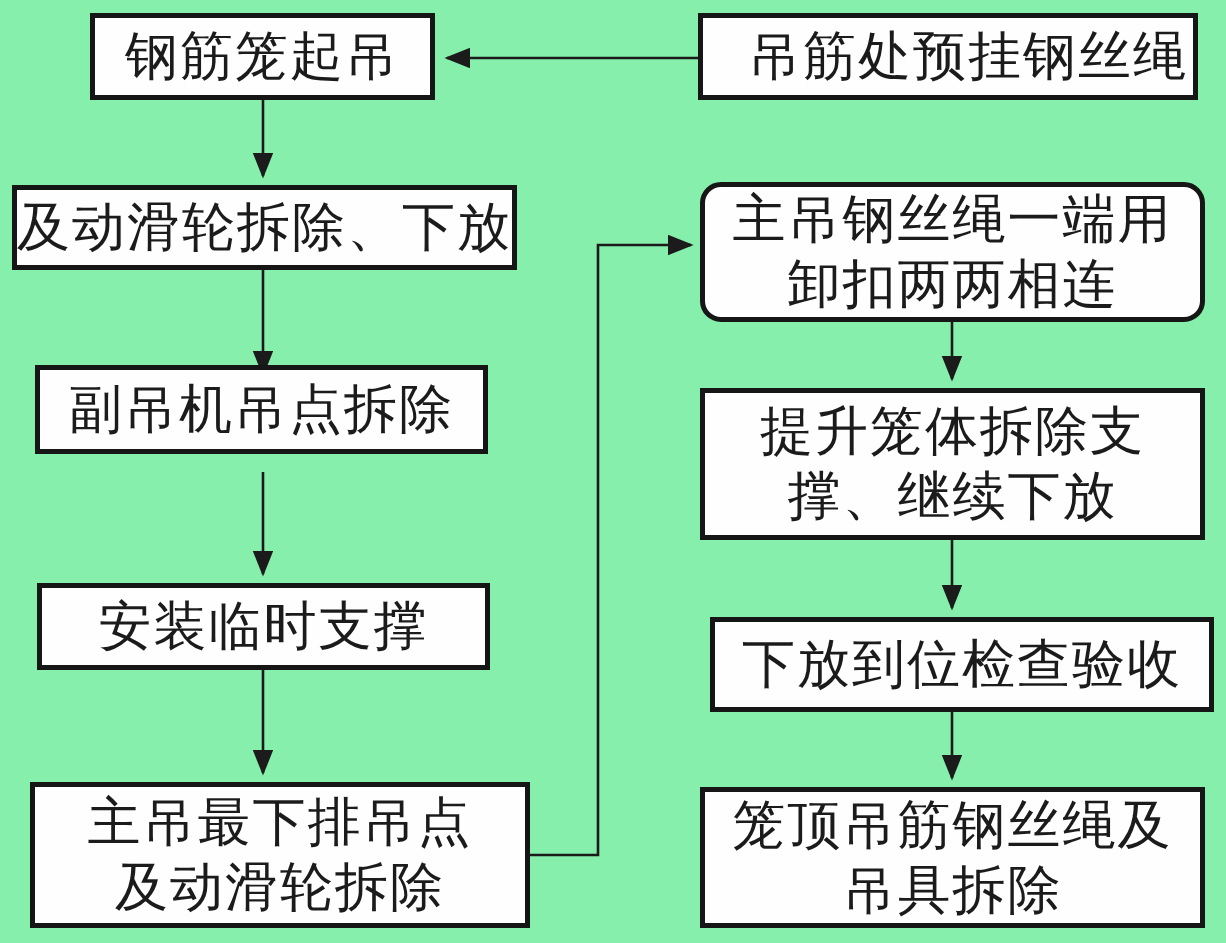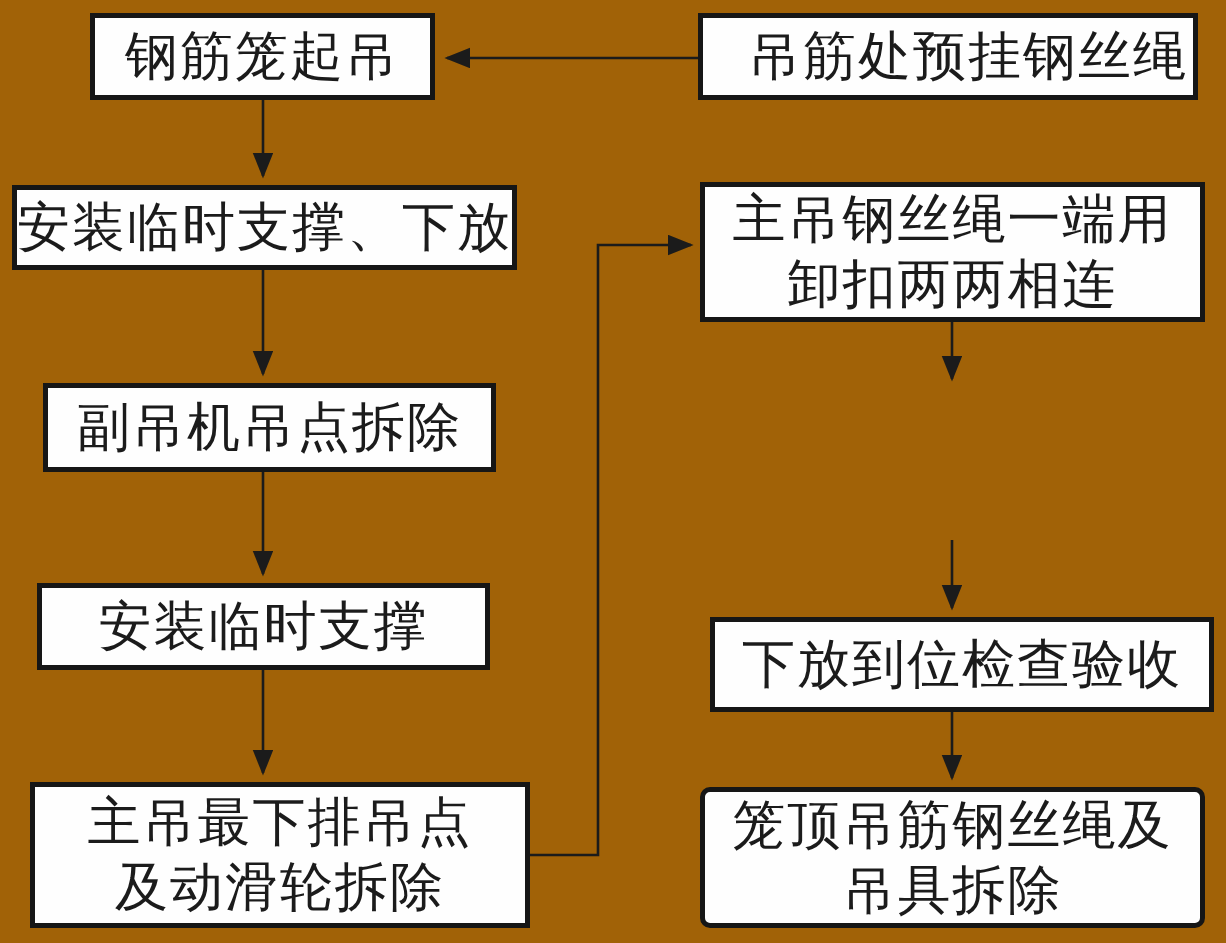--- a/index.html
+++ b/index.html
@@ -4,21 +4,21 @@
 <style>
   html, body {
     margin: 0;
     padding: 0;
     background: #ffffff;
   }
   .canvas {
     position: relative;
     width: 1226px;
     height: 943px;
-    background: #a16207;
+    background: #86efac;
     font-family: "Liberation Serif", "DejaVu Serif", serif;
     overflow: hidden;
   }
   .edges-layer {
     position: absolute;
     left: 0;
     top: 0;
     width: 1226px;
     height: 943px;
     pointer-events: none;
@@ -34,28 +34,28 @@
     justify-content: center;
     text-align: center;
     font-size: 53px;
     line-height: 1.22;
     white-space: pre-line;
     letter-spacing: 2px;
   }
   
   .n-l1 { left: 90px;  top: 13px;  width: 345px; height: 87px; }
   .n-l2 { left: 12px;  top: 185px; width: 505px; height: 85px; }
-  .n-l3 { left: 35px;  top: 383px; width: 453px; height: 89px; margin-left: 8px; }
+  .n-l3 { left: 35px;  top: 365px; width: 453px; height: 89px; }
   .n-l4 { left: 37px;  top: 583px; width: 453px; height: 87px; text-align: right; }
   .n-l5 { left: 30px;  top: 782px; width: 500px; height: 146px; }
   .n-r1 { left: 698px; top: 13px;  width: 500px; height: 87px; padding-left: 40px; }
-  .n-r2 { left: 700px; top: 182px; width: 505px; height: 140px; }
+  .n-r2 { left: 700px; top: 182px; width: 505px; height: 140px; border-radius: 21px; }
   .n-r3 { left: 700px; top: 388px; width: 505px; height: 152px; }
   .n-r4 { left: 701px; top: 617px; width: 504px; height: 95px; margin-left: 9px; }
-  .n-r5 { left: 700px; top: 787px; width: 505px; height: 141px; border-radius: 10px; }
+  .n-r5 { left: 700px; top: 787px; width: 505px; height: 141px; }
 </style>
 </head>
 <body>
 
 <div class="canvas">
 
   <svg class="edges-layer" viewBox="0 0 1226 943" xmlns="http://www.w3.org/2000/svg">
     <defs>
       <marker id="ah" markerWidth="11" markerHeight="9" refX="9" refY="4" orient="auto" markerUnits="strokeWidth">
         <path d="M0,0 L10,4 L0,8 Z" fill="#1b1b1b"></path>
@@ -67,33 +67,35 @@
     <path d="M263,472 L263,574" stroke="#1b1b1b" stroke-width="2.6" fill="none" marker-end="url(#ah)"></path>
     <path d="M263,670 L263,773" stroke="#1b1b1b" stroke-width="2.6" fill="none" marker-end="url(#ah)"></path>
     <path d="M493,855 L598,855 L598,245 L691,245" stroke="#1b1b1b" stroke-width="2.6" fill="none" marker-end="url(#ah)"></path>
     <path d="M952,322 L952,379" stroke="#1b1b1b" stroke-width="2.6" fill="none" marker-end="url(#ah)"></path>
     <path d="M952,540 L952,608" stroke="#1b1b1b" stroke-width="2.6" fill="none" marker-end="url(#ah)"></path>
     <path d="M952,712 L952,778" stroke="#1b1b1b" stroke-width="2.6" fill="none" marker-end="url(#ah)"></path>
   </svg>
 
   <div class="node n-l1">钢筋笼起吊</div>
 
-  <div class="node n-l2">安装临时支撑、下放</div>
+  <div class="node n-l2">及动滑轮拆除、下放</div>
 
   <div class="node n-l3">副吊机吊点拆除</div>
 
   <div class="node n-l4">安装临时支撑</div>
 
   <div class="node n-l5">主吊最下排吊点
 及动滑轮拆除</div>
 
   <div class="node n-r1">吊筋处预挂钢丝绳</div>
 
   <div class="node n-r2">主吊钢丝绳一端用
 卸扣两两相连</div>
 
+  <div class="node n-r3">提升笼体拆除支
+撑、继续下放</div>
 
   <div class="node n-r4">下放到位检查验收</div>
 
   <div class="node n-r5">笼顶吊筋钢丝绳及
 吊具拆除</div>
 
 </div>
 
 </body></html>

